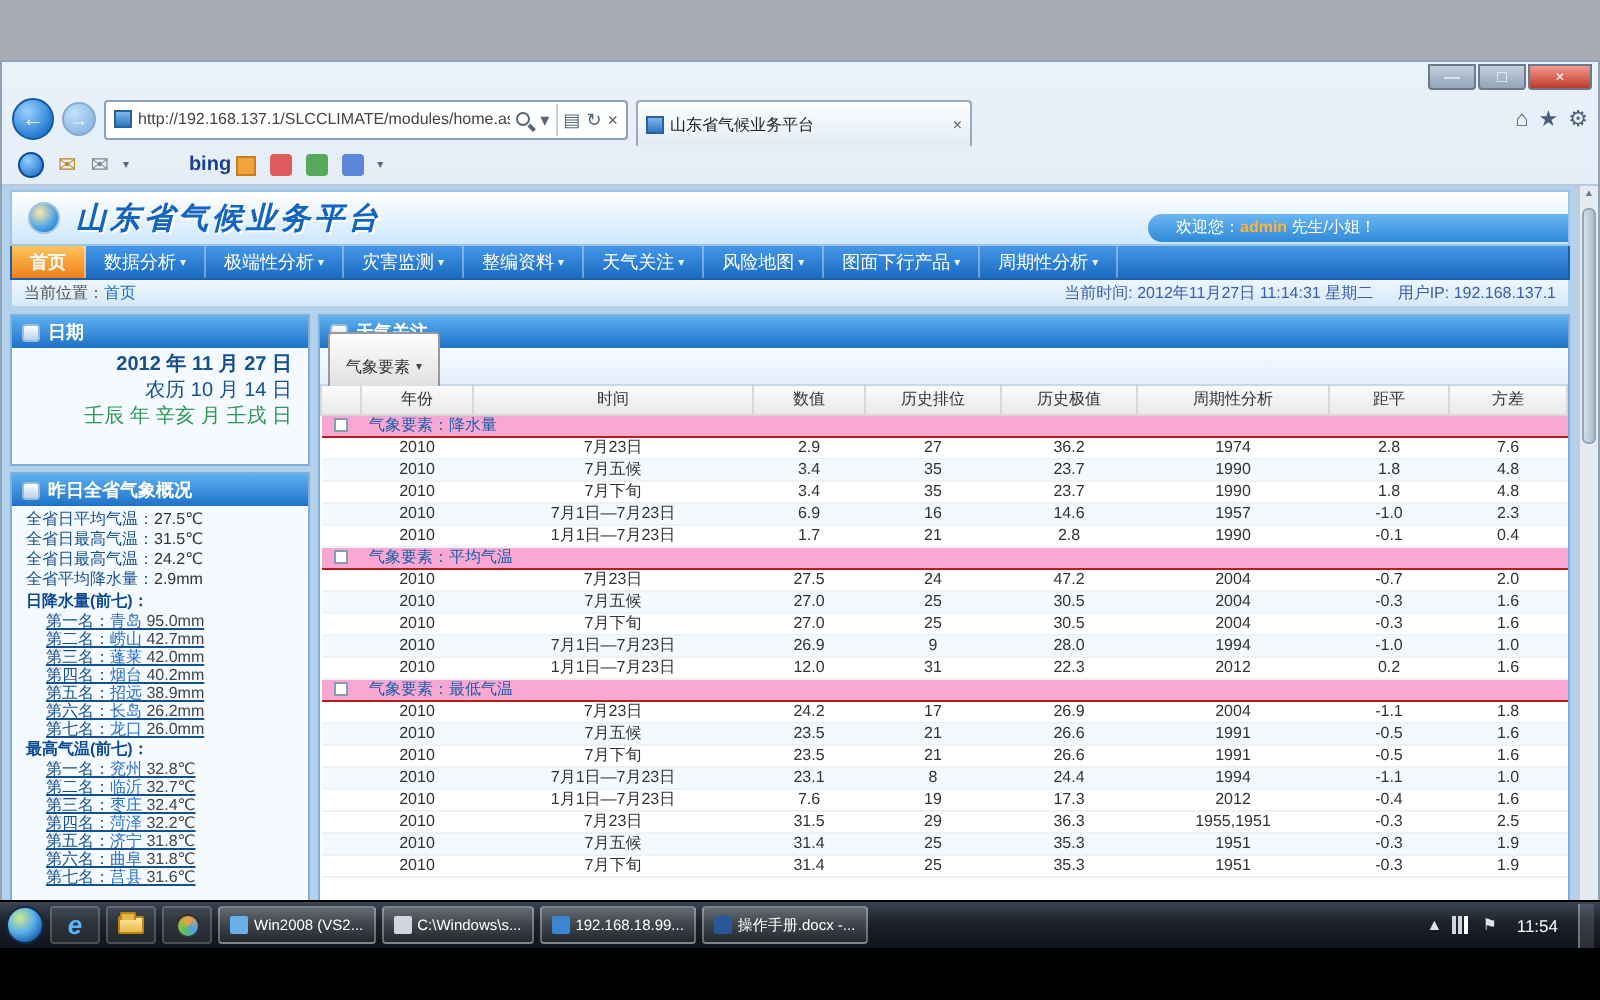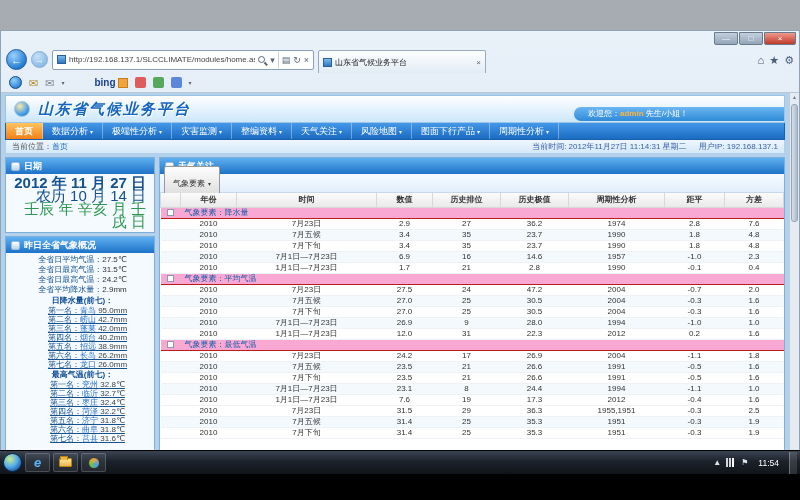--- a/index.html
+++ b/index.html
@@ -75,43 +75,43 @@
   .bc-current { color:#1a6bc2; }
   .info-right span { color:#3a5fa8; margin-left:10px; }
 
   .content { display:flex; gap:4px; margin-top:3px; height:324px; }
   .sidebar { width:150px; flex:none; display:flex; flex-direction:column; gap:3px; overflow:hidden; }
   .panel { border:1px solid #7fb0dc; background:#f4faff; overflow:hidden; }
   .panel-header { height:16px; background:linear-gradient(#5fb0f0,#1d72c8); color:#fff; font-size:9px; font-weight:bold;
     display:flex; align-items:center; gap:4px; padding-left:5px; flex:none; }
   .ph-icon { width:9px; height:9px; border-radius:2px; background:linear-gradient(#ffffff,#b9d2ea); border:1px solid #9bbcd8; }
 
-  .date-body { height:58px; padding:2px 8px; text-align:right; font-size:15px; color:#15508f; line-height:13px; }
+  .date-body { height:58px; padding:2px 8px; text-align:right; font-size:10px; color:#15508f; line-height:13px; }
   .date-line-1 { font-weight:bold; }
   .date-line-4 { color:#2e9650; }
 
   .stats-panel { flex:1; display:flex; flex-direction:column; }
-  .stats-body { flex:1; padding:2px 2px 0 7px; font-size:8px; color:#15508f; overflow:hidden;text-align:center; }
+  .stats-body { flex:1; padding:2px 2px 0 7px; font-size:8px; color:#15508f; overflow:hidden; }
   .stat-line { line-height:10px; white-space:nowrap; }
   .stat-value { color:#333; }
   .group-title { line-height:10px; font-weight:bold; color:#0d4a92; margin-top:1px; }
   .rank-item { line-height:9px; padding-left:10px; white-space:nowrap;text-decoration:underline; }
   .rank-name { color:#2a6fc8; }
   .rank-value { color:#444; }
 
   .main-panel { flex:1; display:flex; flex-direction:column; background:#fff; border:1px solid #7fb0dc; overflow:hidden; }
   .toolbar { height:19px; flex:none; background:linear-gradient(#f7fbff,#e2eefb); border-bottom:1px solid #c6d8ea;
     display:flex; align-items:center; padding-left:4px; }
   .element-btn { height:15px; font-size:8px; color:#333; padding:16px 8px; display:flex; align-items:center; gap:3px;
     background:linear-gradient(#fefefe,#d9d9d9); border:1px solid #999; border-radius:2px; }
   .element-btn .nav-caret { color:#333; }
 
   table { width:100%; border-collapse:collapse; table-layout:fixed; }
   thead th { height:14px; background:linear-gradient(#fbfbfb,#e9e9e9); border:1px solid #d8d8d8; border-top:none;
-    font-size:8px; font-weight:bold; color:#333; }
+    font-size:8px; font-weight:normal; color:#333; }
   td { font-size:8px; height:10px; line-height:10px; text-align:center; color:#333; border-bottom:1px solid #eef2f6; overflow:hidden; white-space:nowrap; }
   tr.section-row td { background:#f9a8d4; color:#1a5fa8; border-bottom:1px solid #b91c1c; }
   td.section-label { text-align:left; padding-left:4px; }
   tr.alt td { background:#f4f9fd; }
   .chk { display:inline-block; width:7px; height:7px; background:#fff; border:1px solid #8a9bb0; vertical-align:middle; }
 
   
   .taskbar { position:absolute; top:450px; left:0; width:800px; height:24px;
     background:linear-gradient(#3a4452,#1c222b 45%,#10141a); border-top:1px solid #000;
     display:flex; align-items:center; gap:3px; padding:0 3px; }
@@ -557,20 +557,38 @@
     <div class="start-orb"></div>
     <div class="tb-icon">
         <span class="ie-e">e</span>
       </div>
     <div class="tb-icon">
         <span class="folder"></span>
       </div>
     <div class="tb-icon">
         <span class="wmp"></span>
       </div>
+    <div id="tb-apps" style="display:flex;gap:3px">
+        <div class="tb-app">
+          <span class="mini mini-0"></span>
+          <span>Win2008 (VS2...</span>
+        </div>
+        <div class="tb-app">
+          <span class="mini mini-1"></span>
+          <span>C:\Windows\s...</span>
+        </div>
+        <div class="tb-app">
+          <span class="mini mini-2"></span>
+          <span>192.168.18.99...</span>
+        </div>
+        <div class="tb-app">
+          <span class="mini mini-3"></span>
+          <span>操作手册.docx -...</span>
+        </div>
+      </div>
     <div class="tray">
       <span class="tray-glyph">▲</span>
       <span class="net-bars"></span>
       <span class="tray-glyph">⚑</span>
       <span class="clock">11:54</span>
       <span class="show-desktop"></span>
     </div>
   </div>
 
   <div class="black-strip"></div>

